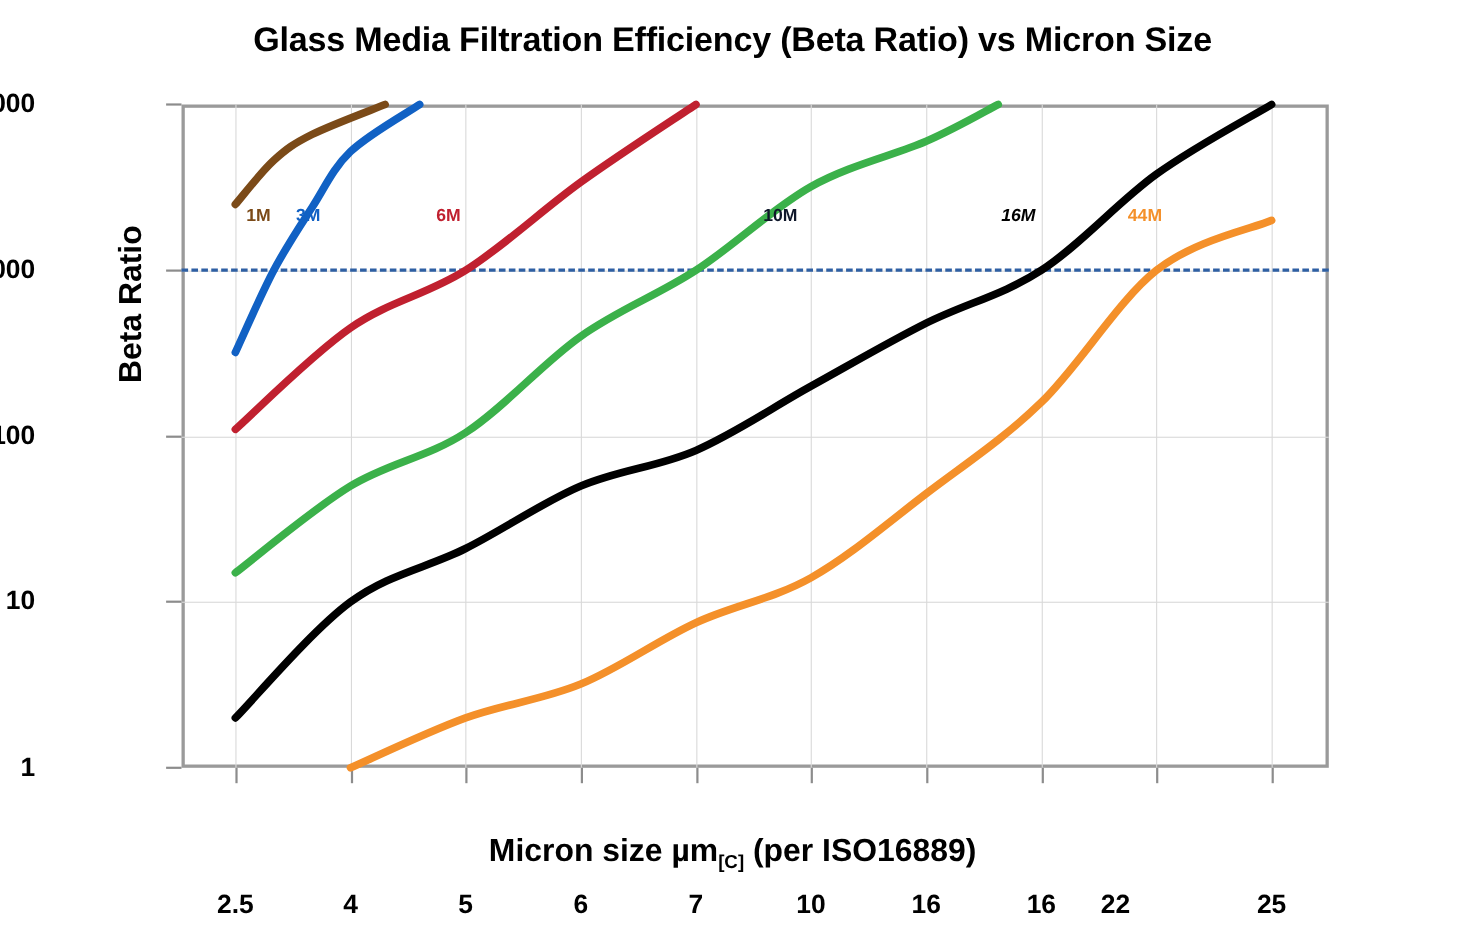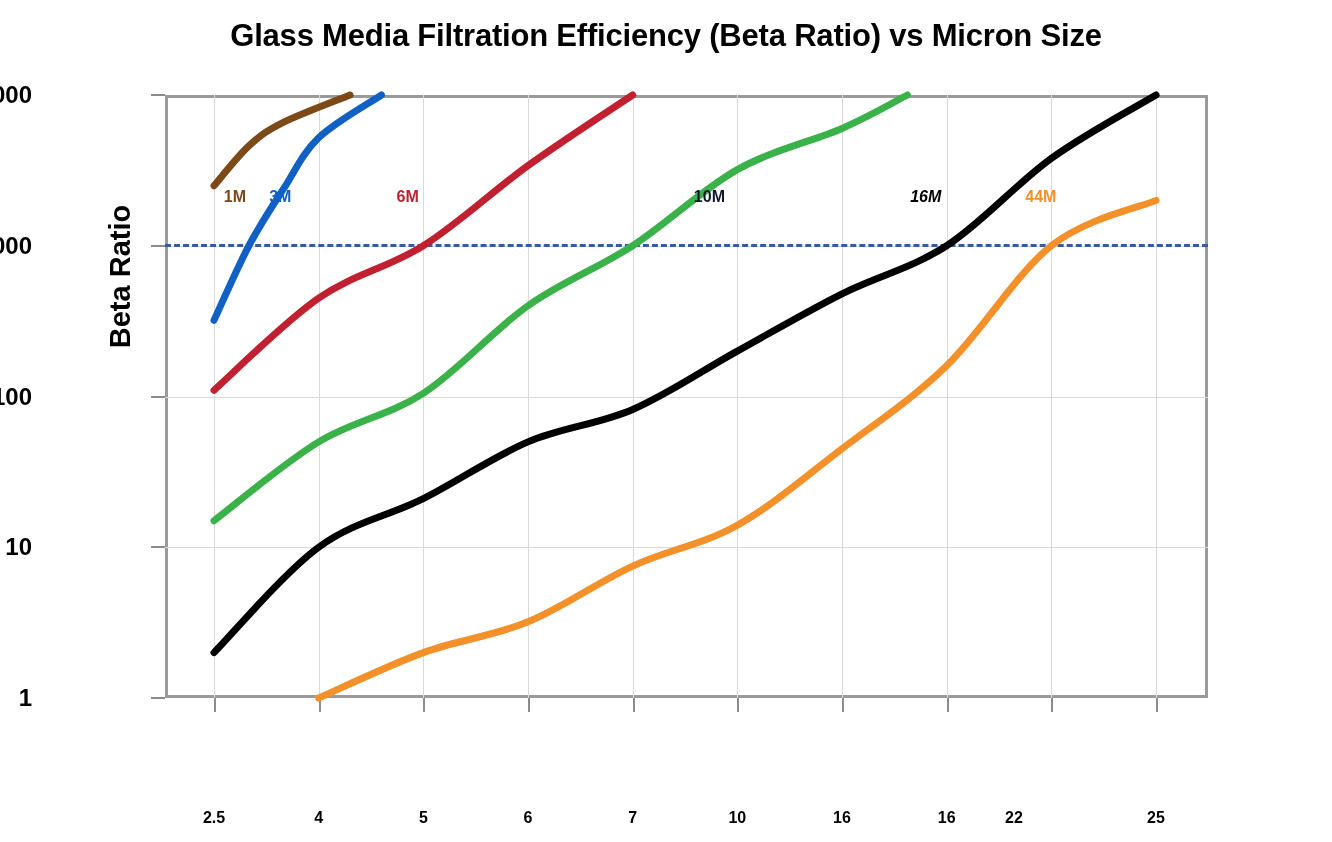--- a/index.html
+++ b/index.html
@@ -41,21 +41,21 @@
     position:absolute;
     right:1176px;
     text-align:right;
     font-size:24px;font-weight:bold;color:#000;
     transform:translateY(-50%);
     white-space:nowrap;
   }
   .xlabel-txt{
     position:absolute;
     top:714px;
-    font-size:16px;font-weight:bold;color:#000;
+    font-size:24px;font-weight:bold;color:#000;
     transform:translateX(-50%);
     white-space:nowrap;
   }
 
   #y-axis-title{
     position:absolute;
     left:-10px;top:260px;
     width:260px;
     text-align:center;
     font-size:29px;font-weight:bold;color:#000;
@@ -84,20 +84,21 @@
 </style>
 </head>
 <body>
 
 <div id="root">
 
   <div id="chart-title">Glass Media Filtration Efficiency (Beta Ratio) vs Micron Size</div>
 
   <div id="y-axis-title">Beta Ratio</div>
 
+  <div id="x-axis-title"><span>Micron size µm</span><sub>[C]</sub><span> (per ISO16889)</span></div>
 
   <div id="plot">
     <div id="plot-frame"></div>
     <div id="gridlines">
         <div class="vgrid" style="left: 49px;"></div>
         <div class="xtick" style="left: 49px; top: 603px;"></div>
         <div class="vgrid" style="left: 153.667px;"></div>
         <div class="xtick" style="left: 153.667px; top: 603px;"></div>
         <div class="vgrid" style="left: 258.333px;"></div>
         <div class="xtick" style="left: 258.333px; top: 603px;"></div>

